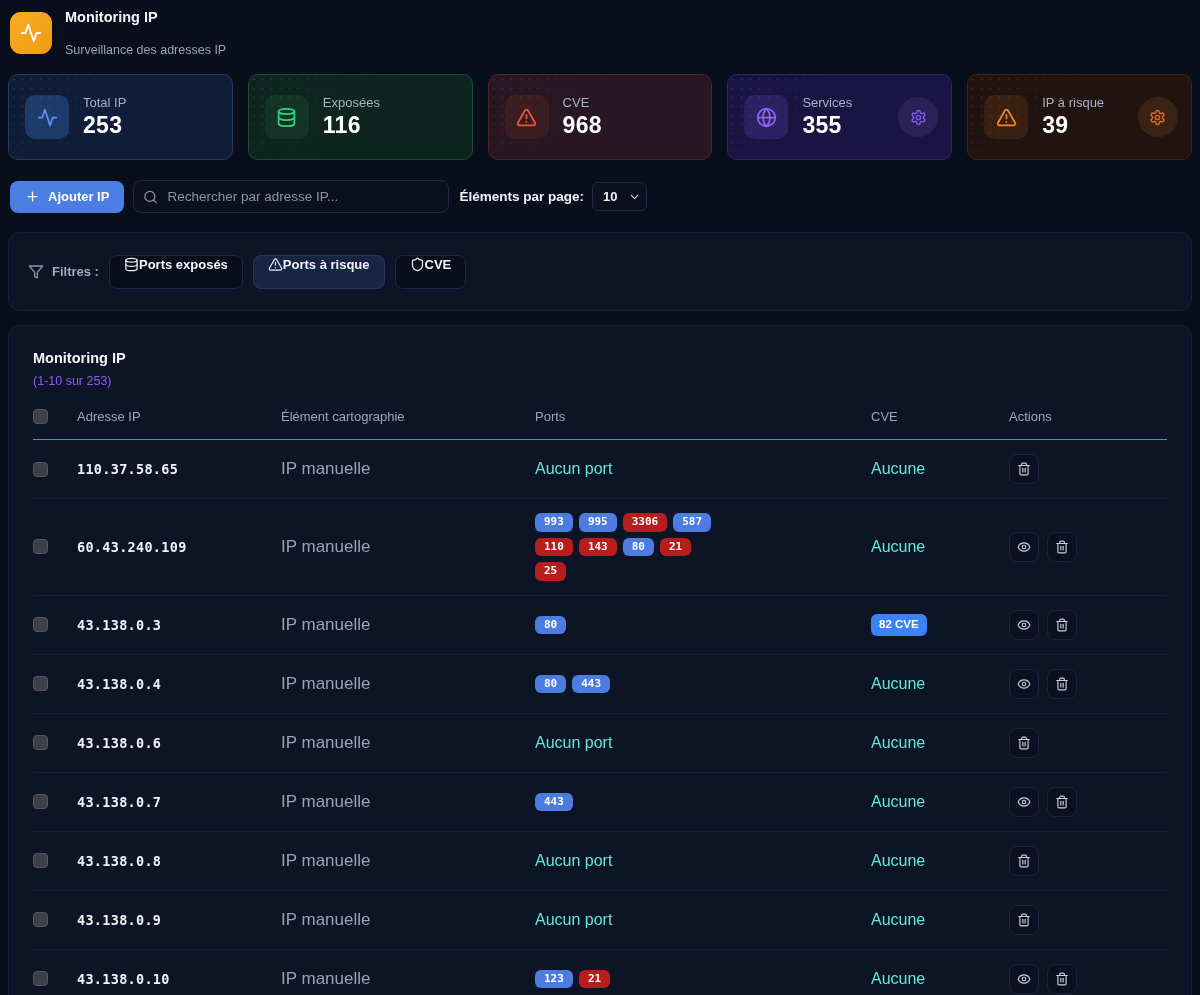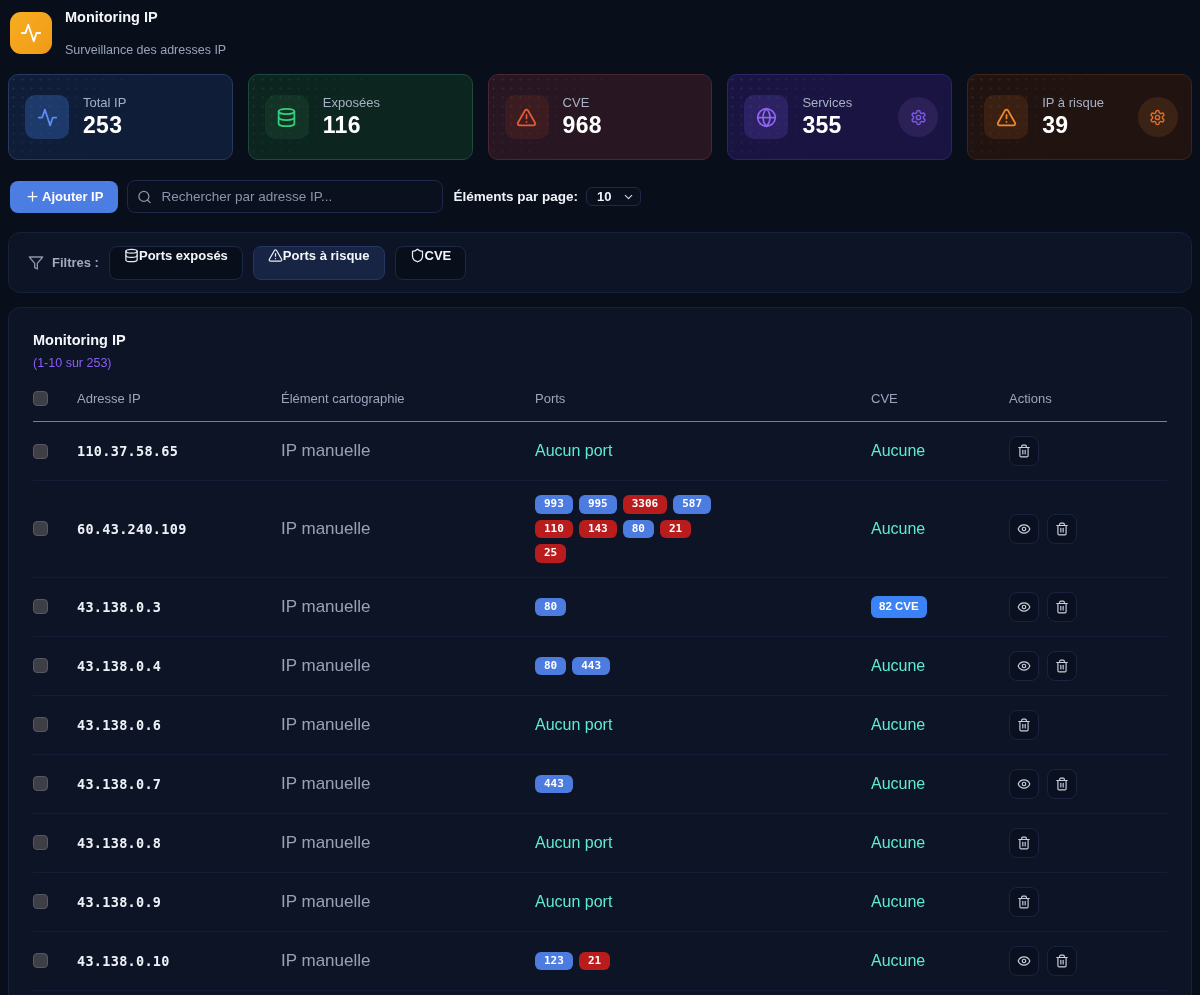--- a/index.html
+++ b/index.html
@@ -53,21 +53,21 @@
     width:40px; height:40px; border-radius:50%;
     background:var(--gearbg); color:var(--gearic);
     display:flex; align-items:center; justify-content:center;
     border:none; cursor:pointer;
   }
   .stat-gear .icon { width:17px; height:17px; }
 
   
   .toolbar { display:flex; align-items:center; margin:20px 8px 0 10px; }
   .add-btn {
-    display:flex; align-items:center; gap:2px;
+    display:flex; align-items:center; gap:8px;
     background:#4c7de2; color:#fff; border:none; cursor:pointer;
     font-family:inherit; font-size:13px; font-weight:bold;
     height:32px; padding:0 15px; border-radius:8px;
   }
   .add-btn .icon { width:15px; height:15px; }
   .search-wrap { position:relative; margin-left:9px; }
   .search-wrap .icon {
     position:absolute; left:10px; top:50%; transform:translateY(-50%);
     width:15px; height:15px; color:#8a95aa;
   }
@@ -75,33 +75,33 @@
     width:316px; height:33px;
     background:#0a101e; border:1px solid #1d2946; border-radius:8px;
     color:#e2e8f2; font-family:inherit; font-size:13.5px;
     padding:0 10px 0 33px; outline:none;
   }
   .search-input::placeholder { color:#8a95aa; }
   .per-page-label { margin-left:10px; font-size:13.5px; font-weight:bold; color:#f0f3f8; }
   .select-wrap { position:relative; margin-left:8px; }
   .per-page-select {
     appearance:none; -webkit-appearance:none;
-    width:55px; height:19px;
+    width:55px; height:29px;
     background:#0a101e; border:1px solid #1d2946; border-radius:6px;
     color:#f0f3f8; font-family:inherit; font-size:13px; font-weight:bold;
     padding:0 20px 0 10px; cursor:pointer; outline:none;
   }
   .select-wrap .icon {
     position:absolute; right:6px; top:50%; transform:translateY(-50%);
     width:13px; height:13px; color:#d6dce6; pointer-events:none;
   }
 
   
   .filters-panel {
-    margin:19px 8px 12px 8px; height:61px;
+    margin:19px 8px 12px 8px; height:79px;
     background:#0d1426; border:1px solid #16213c; border-radius:12px;
     display:flex; align-items:center; gap:10px; padding:0 19px;
   }
   .filters-label { display:flex; align-items:center; gap:8px; color:#a0aabe; font-size:13px; font-weight:bold; }
   .filters-label .icon { width:16px; height:16px; color:#8a95aa; }
   .filter-btn {
     display:flex; align-items:flex-end; 
     background:#090e1b; border:1px solid #1c2847; border-radius:8px;
     color:#f2f5fa; font-family:inherit; font-size:13px; font-weight:bold;
     height:34px; padding:16px 14px; cursor:pointer;

